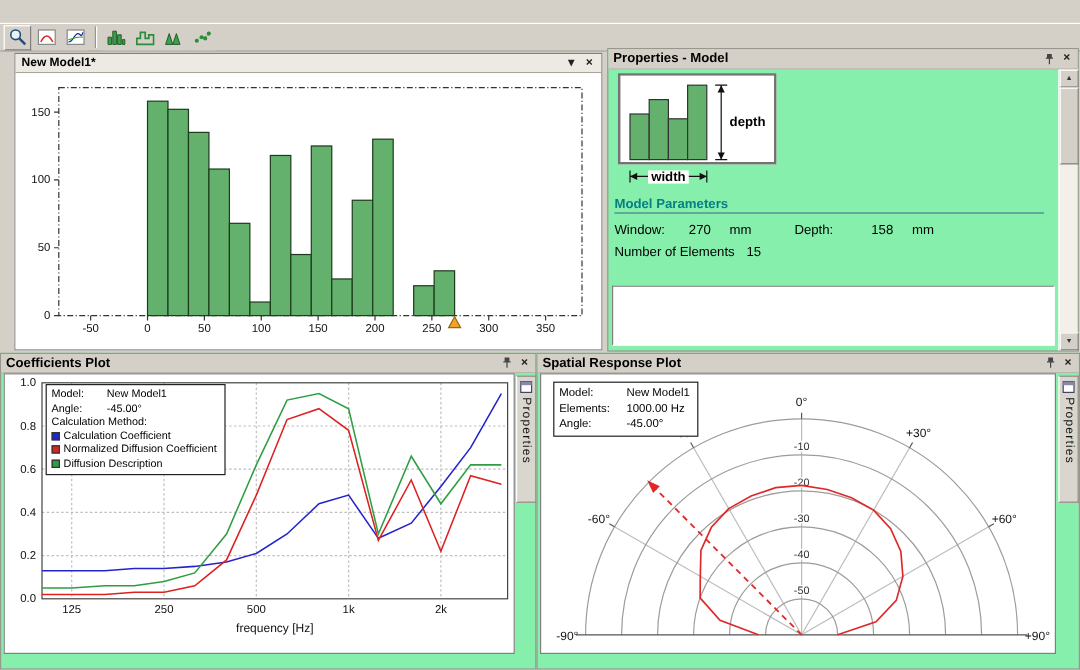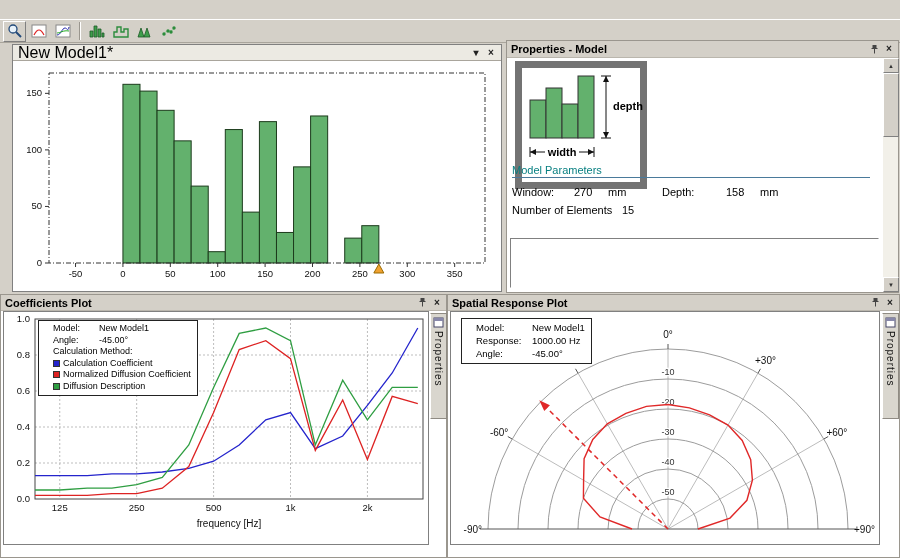--- a/index.html
+++ b/index.html
@@ -9,53 +9,53 @@
   
   #menubar{position:absolute;left:0;top:0;width:100%;height:19px;display:flex;align-items:center;padding-left:2px}
   .menu-item{display:inline-block;padding:2px 7px;cursor:default}
   .menu-item::first-letter{text-decoration:underline}
   #toolbar{position:absolute;left:0;top:19px;width:100%;height:24px;border-top:1px solid #fff;border-bottom:1px solid #a9a59c;display:flex;align-items:center;padding-left:3px}
   .tbtn{width:23px;height:21px;display:flex;align-items:center;justify-content:center;border:1px solid #d4d0c8;margin-right:1px}
   .tbtn:first-child{border-color:#fff #808080 #808080 #fff}
   .tsep{width:2px;height:18px;border-left:1px solid #9a968e;border-right:1px solid #fff;margin:0 4px}
 
   
-  .panel{position:absolute;background:#ffffff;border:1px solid #9a968e}
+  .panel{position:absolute;background:#86efac;border:1px solid #9a968e}
   .dock-titlebar{height:16px;display:flex;align-items:center;padding:0 2px 0 4px;border-bottom:1px solid #bab6ad;background:#d4d0c8}
   .dock-title{flex:1;font-weight:bold;font-size:11px;white-space:nowrap}
   .tb-btn{width:14px;height:13px;display:flex;align-items:center;justify-content:center;font-size:10px;font-weight:bold;line-height:1;color:#222;margin-left:1px}
 
   
   #doc-window{position:absolute;left:12px;top:44px;width:490px;height:248px;background:#fff;border:1px solid #808080}
   .doc-titlebar{height:16px;display:flex;align-items:center;padding:0 3px 0 5px;background:#eceae3;border-bottom:1px solid #a9a59c}
-  .doc-title{flex:1;font-weight:normal;font-size:16px}
+  .doc-title{flex:1;font-weight:bold;font-size:10px}
   .doc-body{position:absolute;left:0;top:16px;right:0;bottom:0;background:#fff}
 
   
   #props-panel{left:506px;top:40px;width:393px;height:253px}
   .props-body{position:absolute;left:0;top:17px;right:0;bottom:0}
   #props-panel .dock-titlebar{height:17px}
-  .diagram-box{position:absolute;left:8px;top:3px;width:132px;height:128px;background:#fff;border:7px solid #737373}
-  .section-heading{position:absolute;left:5px;right:28px;color:#067f80;font-weight:normal;border-bottom:1px solid #4a7a9b;padding-bottom:1px}
+  .diagram-box{position:absolute;left:8px;top:3px;width:132px;height:76px;background:#fff;border:2px solid #737373}
+  .section-heading{position:absolute;left:5px;right:28px;color:#067f80;font-weight:bold;border-bottom:1px solid #4a7a9b;padding-bottom:1px}
   .param-row{position:absolute;left:5px;right:22px;height:14px}
   .param-row span{position:absolute;white-space:nowrap}
   .desc-box{position:absolute;left:3px;right:19px;top:180px;bottom:4px;background:#fff;border:1px solid;border-color:#808080 #fff #fff #808080;padding:2px 4px;overflow:hidden}
   .vscrollbar{position:absolute;right:0;top:0;width:16px;height:100%;background:#f2f0e9;border-left:1px solid #fff}
   .sb-btn{position:absolute;left:0;width:16px;height:15px;background:#d4d0c8;border:1px solid;border-color:#fff #808080 #808080 #fff;display:flex;align-items:center;justify-content:center;font-size:6px;color:#333}
   .sb-down{bottom:0}
   .sb-thumb{position:absolute;left:0;top:15px;width:16px;height:64px;background:#d4d0c8;border:1px solid;border-color:#fff #808080 #808080 #fff}
 
   
   #coeff-panel{left:0;top:294px;width:447px;height:264px}
   #spatial-panel{left:447px;top:294px;width:453px;height:264px}
   .plot-box{position:absolute;left:2px;top:16px;background:#fff;border:1px solid #808080}
   #coeff-panel .plot-box{width:426px;height:234px}
   #spatial-panel .plot-box{width:430px;height:234px}
 
-  .legend{position:absolute;background:#fff;border:1px solid #222;padding:2px 6px 3px 14px;font-size:9px;line-height:11.5px;white-space:nowrap}
+  .legend{position:absolute;background:#fff;border:1px solid #222;padding:2px 6px 3px 4px;font-size:9px;line-height:11.5px;white-space:nowrap}
   #coeff-legend{left:34px;top:8px}
   #spatial-legend{left:10px;top:6px;line-height:13px;font-size:9.5px}
   .lg-l{display:inline-block;width:46px}
   .lg-l2{display:inline-block;width:56px}
   .sw{display:inline-block;width:7px;height:7px;margin-right:3px;border:1px solid #333;vertical-align:-1px}
 
   .vtab{position:absolute;top:18px;width:17px;height:106px;display:flex;flex-direction:column;align-items:center;padding-top:3px;background:#d9d6ce;border:1px solid #8f8b83;border-left-color:#fff}
   #coeff-panel .vtab{left:429px}
   #spatial-panel .vtab{left:434px}
   .vtab-text{writing-mode:vertical-rl;font-size:10px;letter-spacing:1px;color:#111;margin-top:3px}
@@ -344,21 +344,21 @@
           <text x="216" y="92" text-anchor="middle" class="dbtick">-20</text>
           <text x="216" y="122" text-anchor="middle" class="dbtick">-30</text>
           <text x="216" y="152" text-anchor="middle" class="dbtick">-40</text>
           <text x="216" y="182" text-anchor="middle" class="dbtick">-50</text>
           <polyline points="180.0,216.0 148.0,204.0 131.4,185.2 131.6,167.3 132.1,145.6 140.8,126.4 155.3,110.8 173.9,100.4 194.4,93.4 216.0,91.5 237.4,94.9 257.6,101.8 276.0,112.1 290.2,127.5 298.7,146.6 300.4,167.3 294.9,187.3 278.0,205.1 246.0,216.0" fill="none" stroke="#e02828" stroke-width="1.4"></polyline>
           <line x1="216" y1="216" x2="92.96342007354075" y2="92.96342007354072" stroke="#e02828" stroke-width="1.5" stroke-dasharray="5 4"></line>
           <polygon points="87.30656582404836,87.30656582404833 97.91316754184656,92.25631329235418 92.25631329235419,97.91316754184655" fill="#e02828"></polygon>
         </svg>
       <div class="legend" id="spatial-legend">
         <div><span class="lg-l2">Model:</span><span>New Model1</span></div>
-        <div><span class="lg-l2">Response:</span><span>1000.00 Hz</span></div>
+        <div><span class="lg-l2">Elements:</span><span>1000.00 Hz</span></div>
         <div><span class="lg-l2">Angle:</span><span>-45.00°</span></div>
       </div>
     </div>
     <div class="vtab">
       <svg width="11" height="11">
           <rect x="1" y="1" width="9" height="9" fill="#fff" stroke="#446"></rect>
           <rect x="1" y="1" width="9" height="3" fill="#88a"></rect>
         </svg>
       <span class="vtab-text">Properties</span>
     </div>

